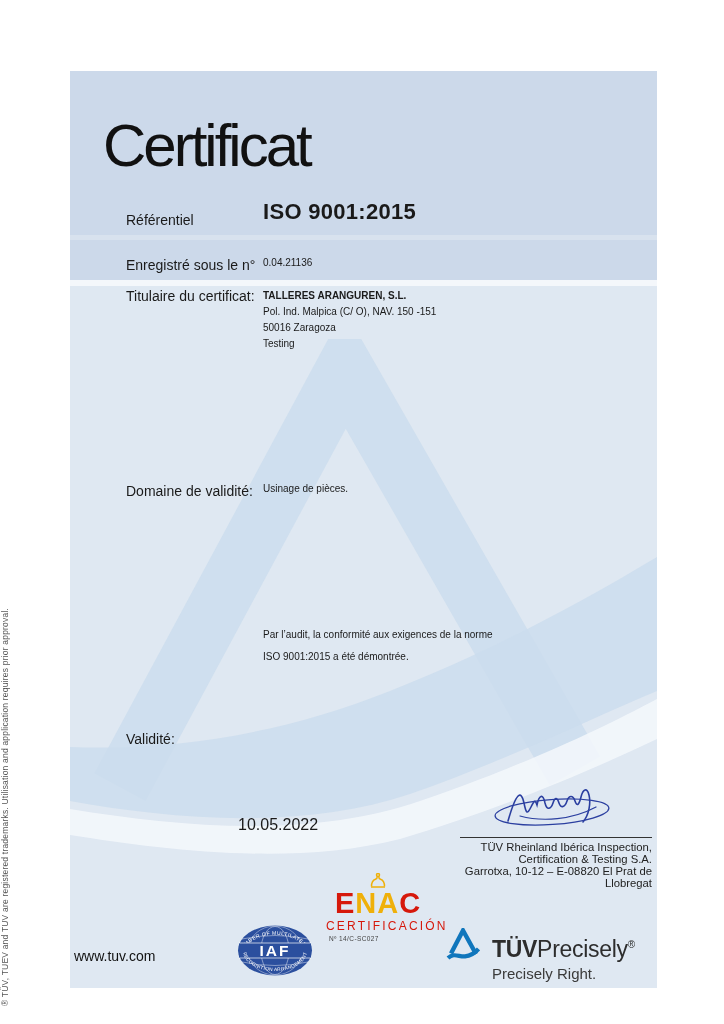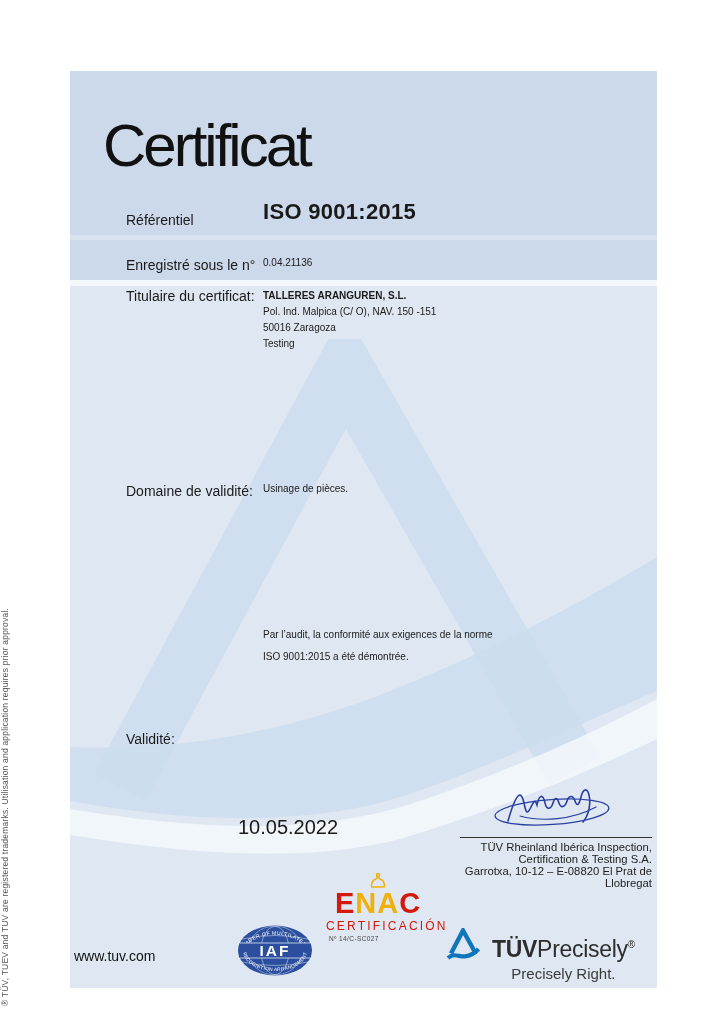--- a/index.html
+++ b/index.html
@@ -37,40 +37,40 @@
   .reg-lbl   { top:186px; }
   .reg-val   { top:186px; }
   .holder-lbl{ top:217px; }
   .holder-val{ top:217px; line-height:16px; }
   .holder-val .name { font-weight:bold; }
   .scope-lbl { top:412px; }
   .scope-val { top:412px; }
   .audit     { top:553px; line-height:22px; }
   .valid-lbl { top:660px; }
   .valid-val { top:660px; line-height:22px; }
-  .issue-date{ position:absolute; left:168px; top:745px; font-size:20px; }
+  .issue-date{ position:absolute; left:168px; top:745px; font-size:16px; }
 
   .sig-svg  { position:absolute; left:420px; top:710px; width:128px; height:52px; }
   .sig-line { position:absolute; left:390px; top:766px; width:192px; border-top:1.5px solid #333; }
   .issuer   { position:absolute; right:5px; top:770px; width:260px; text-align:right; font-size:11.3px; line-height:12px; color:#222; }
 
   
   .website { position:absolute; left:74px; top:948px; font-size:14px; color:#111; }
   .iaf-svg { position:absolute; left:236px; top:924px; width:78px; height:53px; }
   .enac { position:absolute; left:326px; top:873px; width:104px; text-align:center; }
   .enac-crown { display:block; margin:0 auto; width:24px; height:15px; }
   .enac-word { position:relative; font-size:29px; font-weight:bold; letter-spacing:1px; line-height:30px; }
   .enac-sub { font-size:12px; letter-spacing:2.2px; color:#d6180b; margin-top:1px; }
   .enac-num { font-size:6.5px; color:#444; text-align:left; margin:2px 0 0 3px; letter-spacing:.4px; }
   .tuv-tri { position:absolute; left:446px; top:928px; width:34px; height:34px; }
   .tuv-text { position:absolute; left:492px; top:936px; }
   .tuv-brand { font-size:23px; color:#2d2d2d; letter-spacing:-.3px; }
   .tuv-brand .b { font-weight:bold; }
   .tuv-brand .reg { font-size:10px; vertical-align:9px; }
-  .tuv-tag { font-size:15px; color:#3a3a3a; margin-top:2px;text-align:center; }
+  .tuv-tag { font-size:15px; color:#3a3a3a; margin-top:2px; }
 </style>
 </head>
 <body>
 
 <div class="side-note">® TÜV, TUEV and TUV are registered trademarks. Utilisation and application requires prior approval.</div>
 
 <div class="card">
   <div class="band-a"></div>
   <div class="band-gap"></div>
   <div class="band-b"></div>

